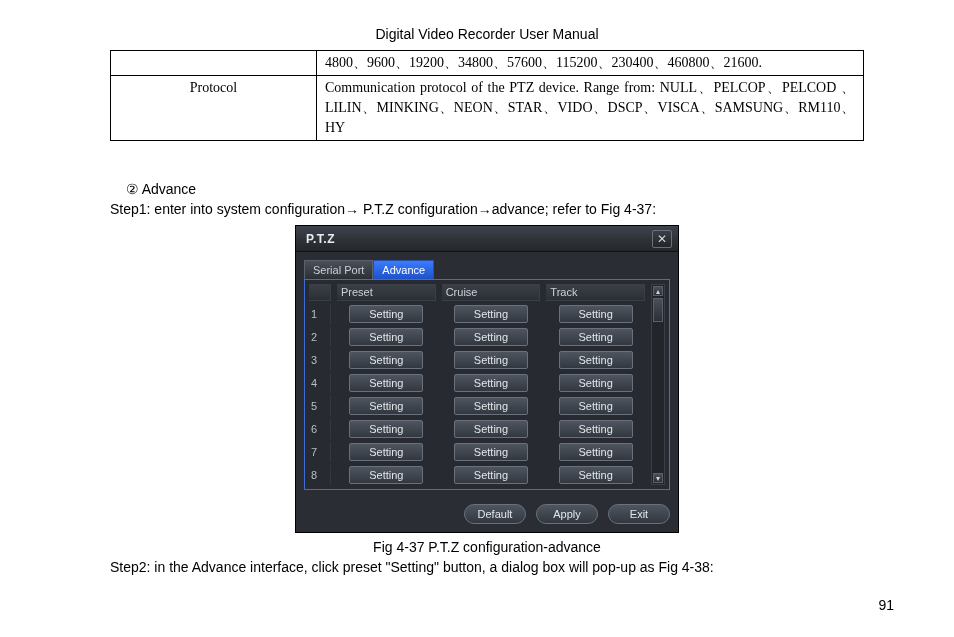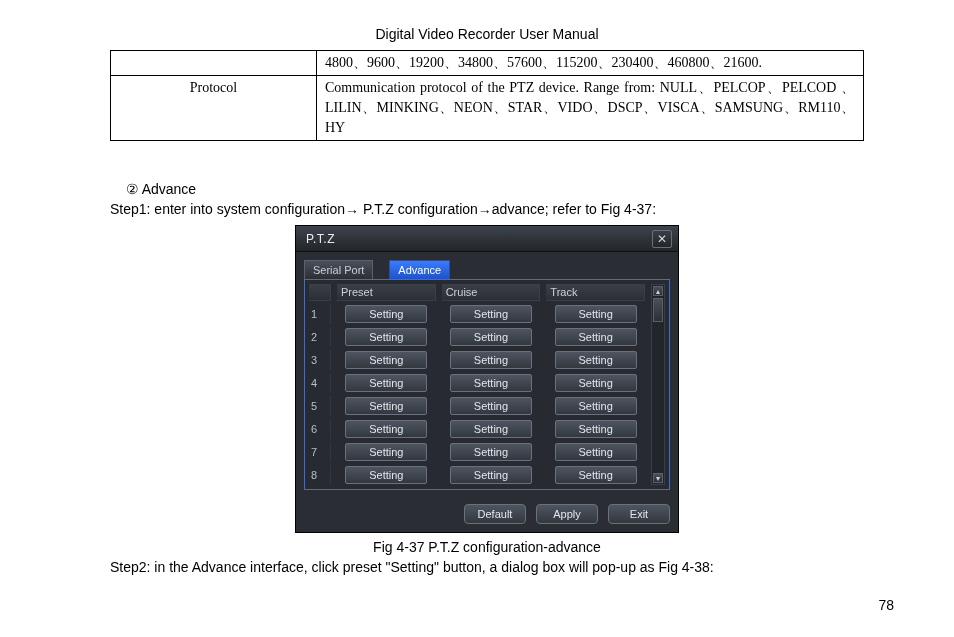--- a/index.html
+++ b/index.html
@@ -54,40 +54,40 @@
   .ptz-titlebar {
     display: flex;
     align-items: center;
     justify-content: space-between;
     background: linear-gradient(#3d434c, #232629);
     height: 26px;
     padding: 0 6px 0 10px;
     border-bottom: 1px solid #111;
   }
   .ptz-title {
-    font-weight: normal;
+    font-weight: bold;
     color: #e8ecf2;
     letter-spacing: 0.5px;
   }
   .ptz-close {
     width: 20px; height: 18px;
     border: 1px solid #6a707a;
     background: linear-gradient(#3a3f47,#22262b);
     color: #cfd4dc;
     display: flex;
     align-items: center;
     justify-content: center;
     font-size: 12px;
     border-radius: 2px;
     cursor: pointer;
   }
   .ptz-tabs {
     display: flex;
     padding: 8px 8px 0 8px;
-    gap: 16px;
+    gap: 0;
   }
   .ptz-tab {
     padding: 3px 8px;
     font-size: 11px;
     border: 1px solid #5a616c;
     border-bottom: none;
     background: #2e333a;
     cursor: pointer;
   }
   .ptz-tab.inactive {
@@ -129,21 +129,21 @@
     padding-left: 2px;
     border-right: 1px solid #33373e;
   }
   .cell {
     display: flex;
     align-items: center;
     justify-content: center;
     padding: 1px 2px;
   }
   .setting-btn {
-    width: 82px;
+    width: 74px;
     height: 18px;
     border: 1px solid #6a717c;
     background: linear-gradient(#4e555f,#33383f);
     color: #e2e6ec;
     font-size: 11px;
     display: flex;
     align-items: center;
     justify-content: center;
     border-radius: 2px;
     cursor: pointer;
@@ -191,21 +191,21 @@
     min-width: 62px;
     height: 20px;
     padding: 8px 10px;
     border: 1px solid #6a717c;
     background: linear-gradient(#4e555f,#33383f);
     color: #e2e6ec;
     font-size: 11px;
     display: flex;
     align-items: center;
     justify-content: center;
-    border-radius: 4px;
+    border-radius: 10px;
     cursor: pointer;
   }
   .caption {
     text-align: center;
     margin: 6px 0 4px 0;
     font-size: 14px;
   }
   .page-number {
     position: absolute;
     right: 60px;
@@ -352,13 +352,13 @@
       <div class="ftr-btn">Default</div>
       <div class="ftr-btn">Apply</div>
       <div class="ftr-btn">Exit</div>
     </div>
   </div>
 
   <div class="caption">Fig 4-37 P.T.Z configuration-advance</div>
   <p class="step-line">Step2: in the Advance interface, click preset "Setting" button, a dialog box will pop-up as Fig 4-38:</p>
 </div>
 
-<div class="page-number">78</div>
+<div class="page-number">91</div>
 
 </body></html>

